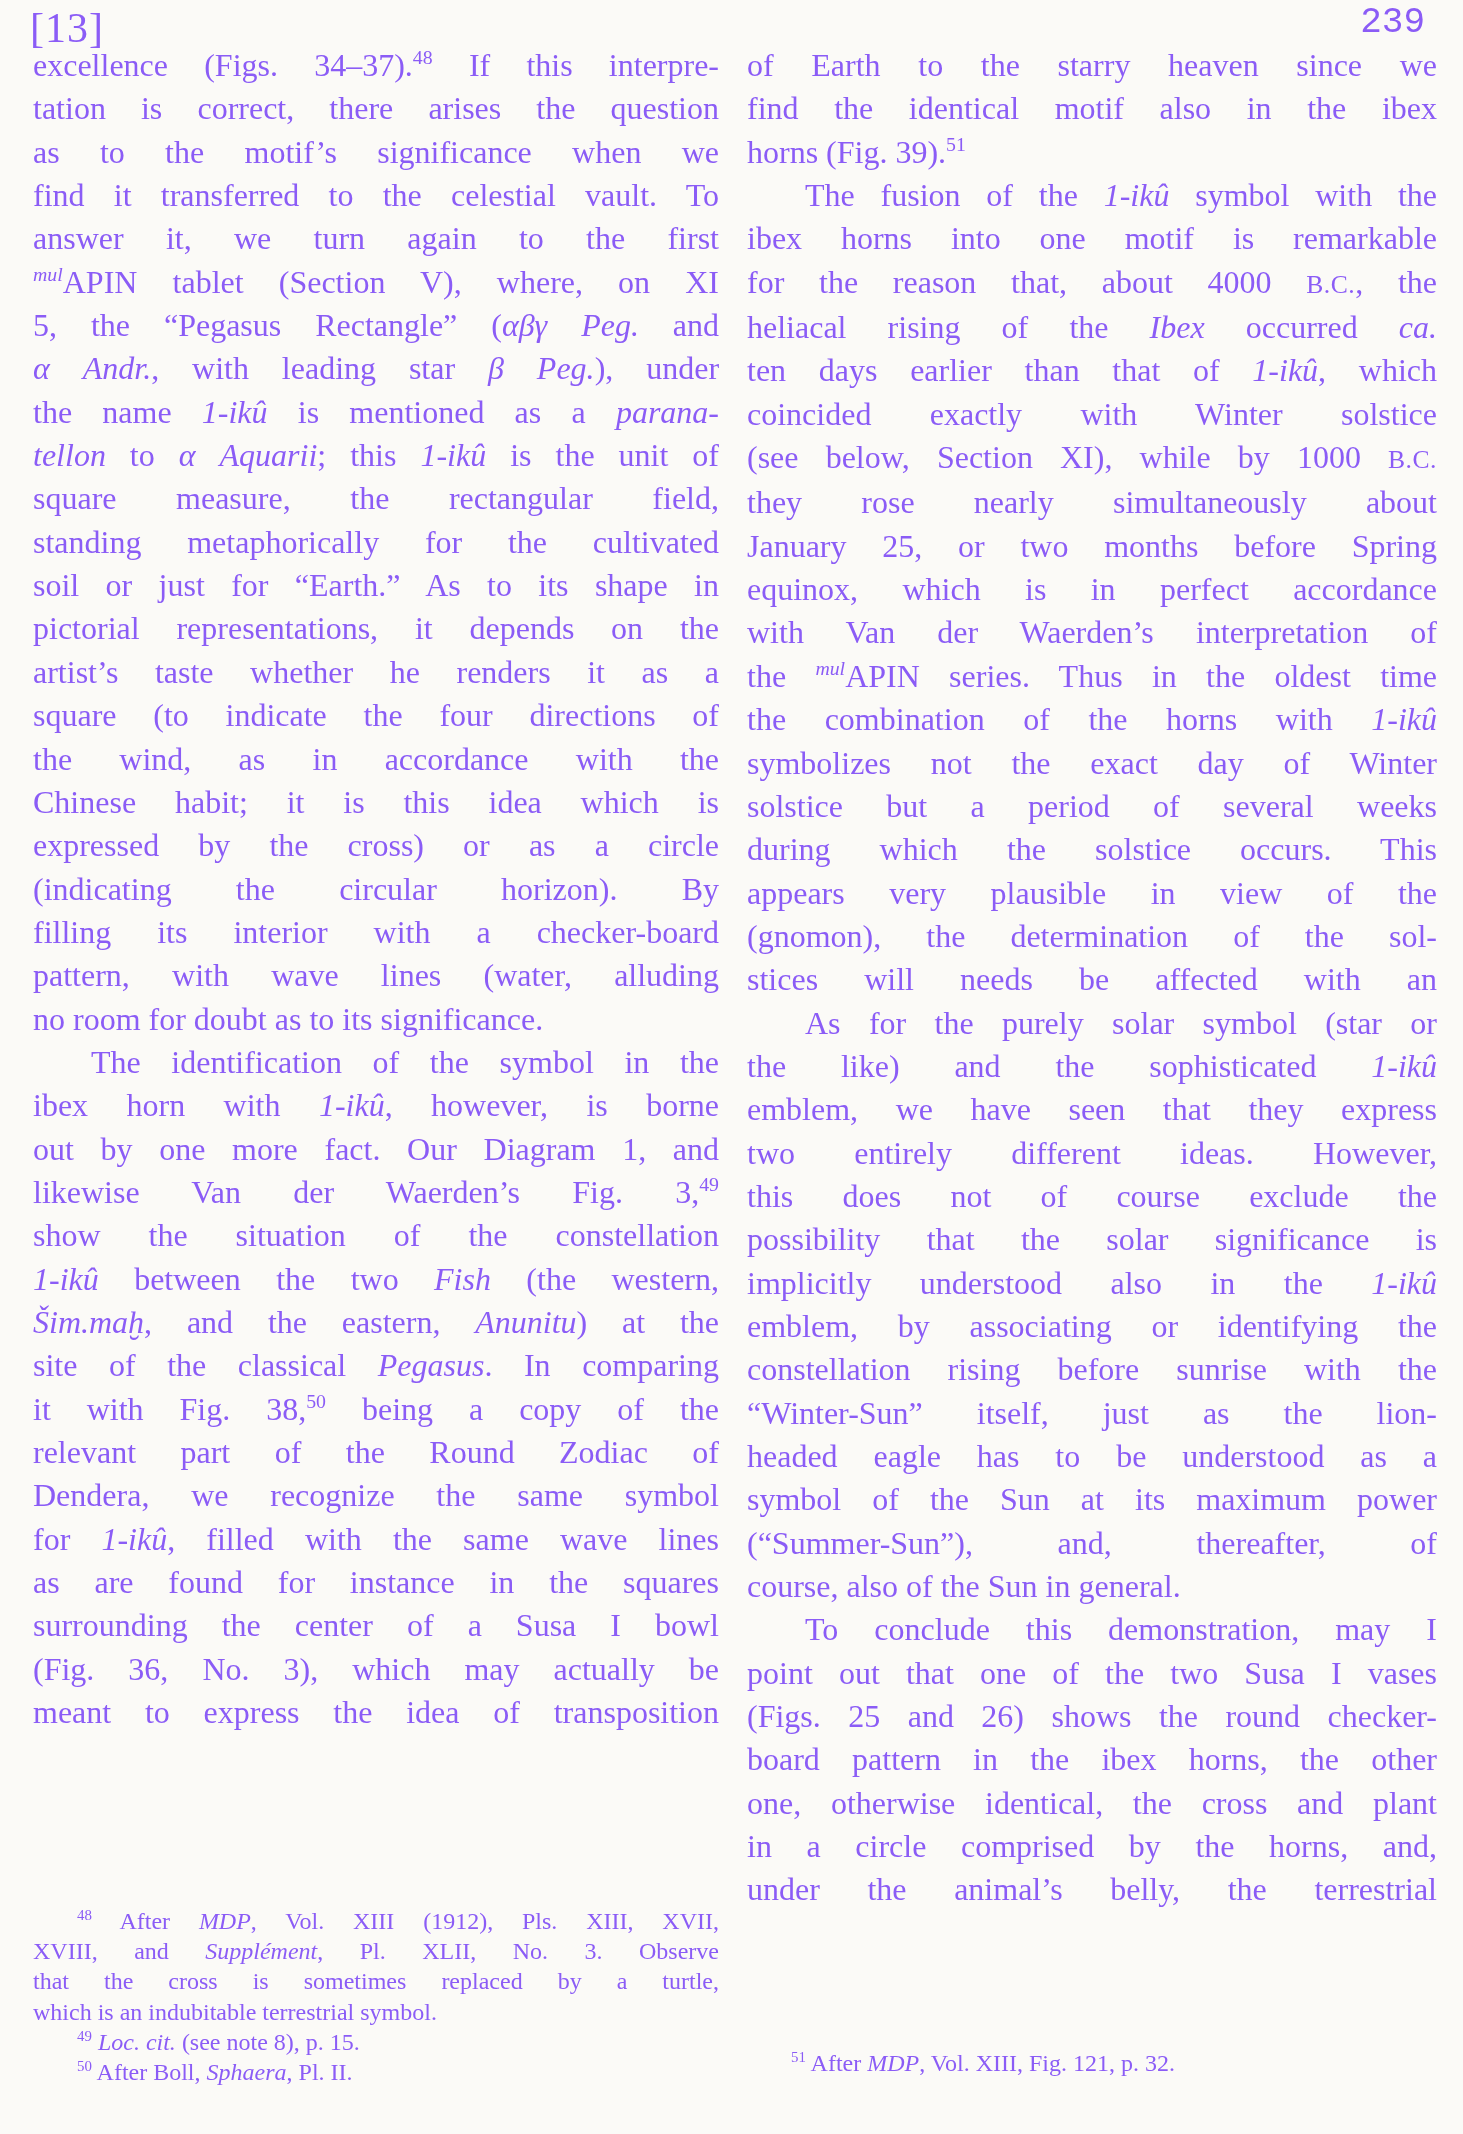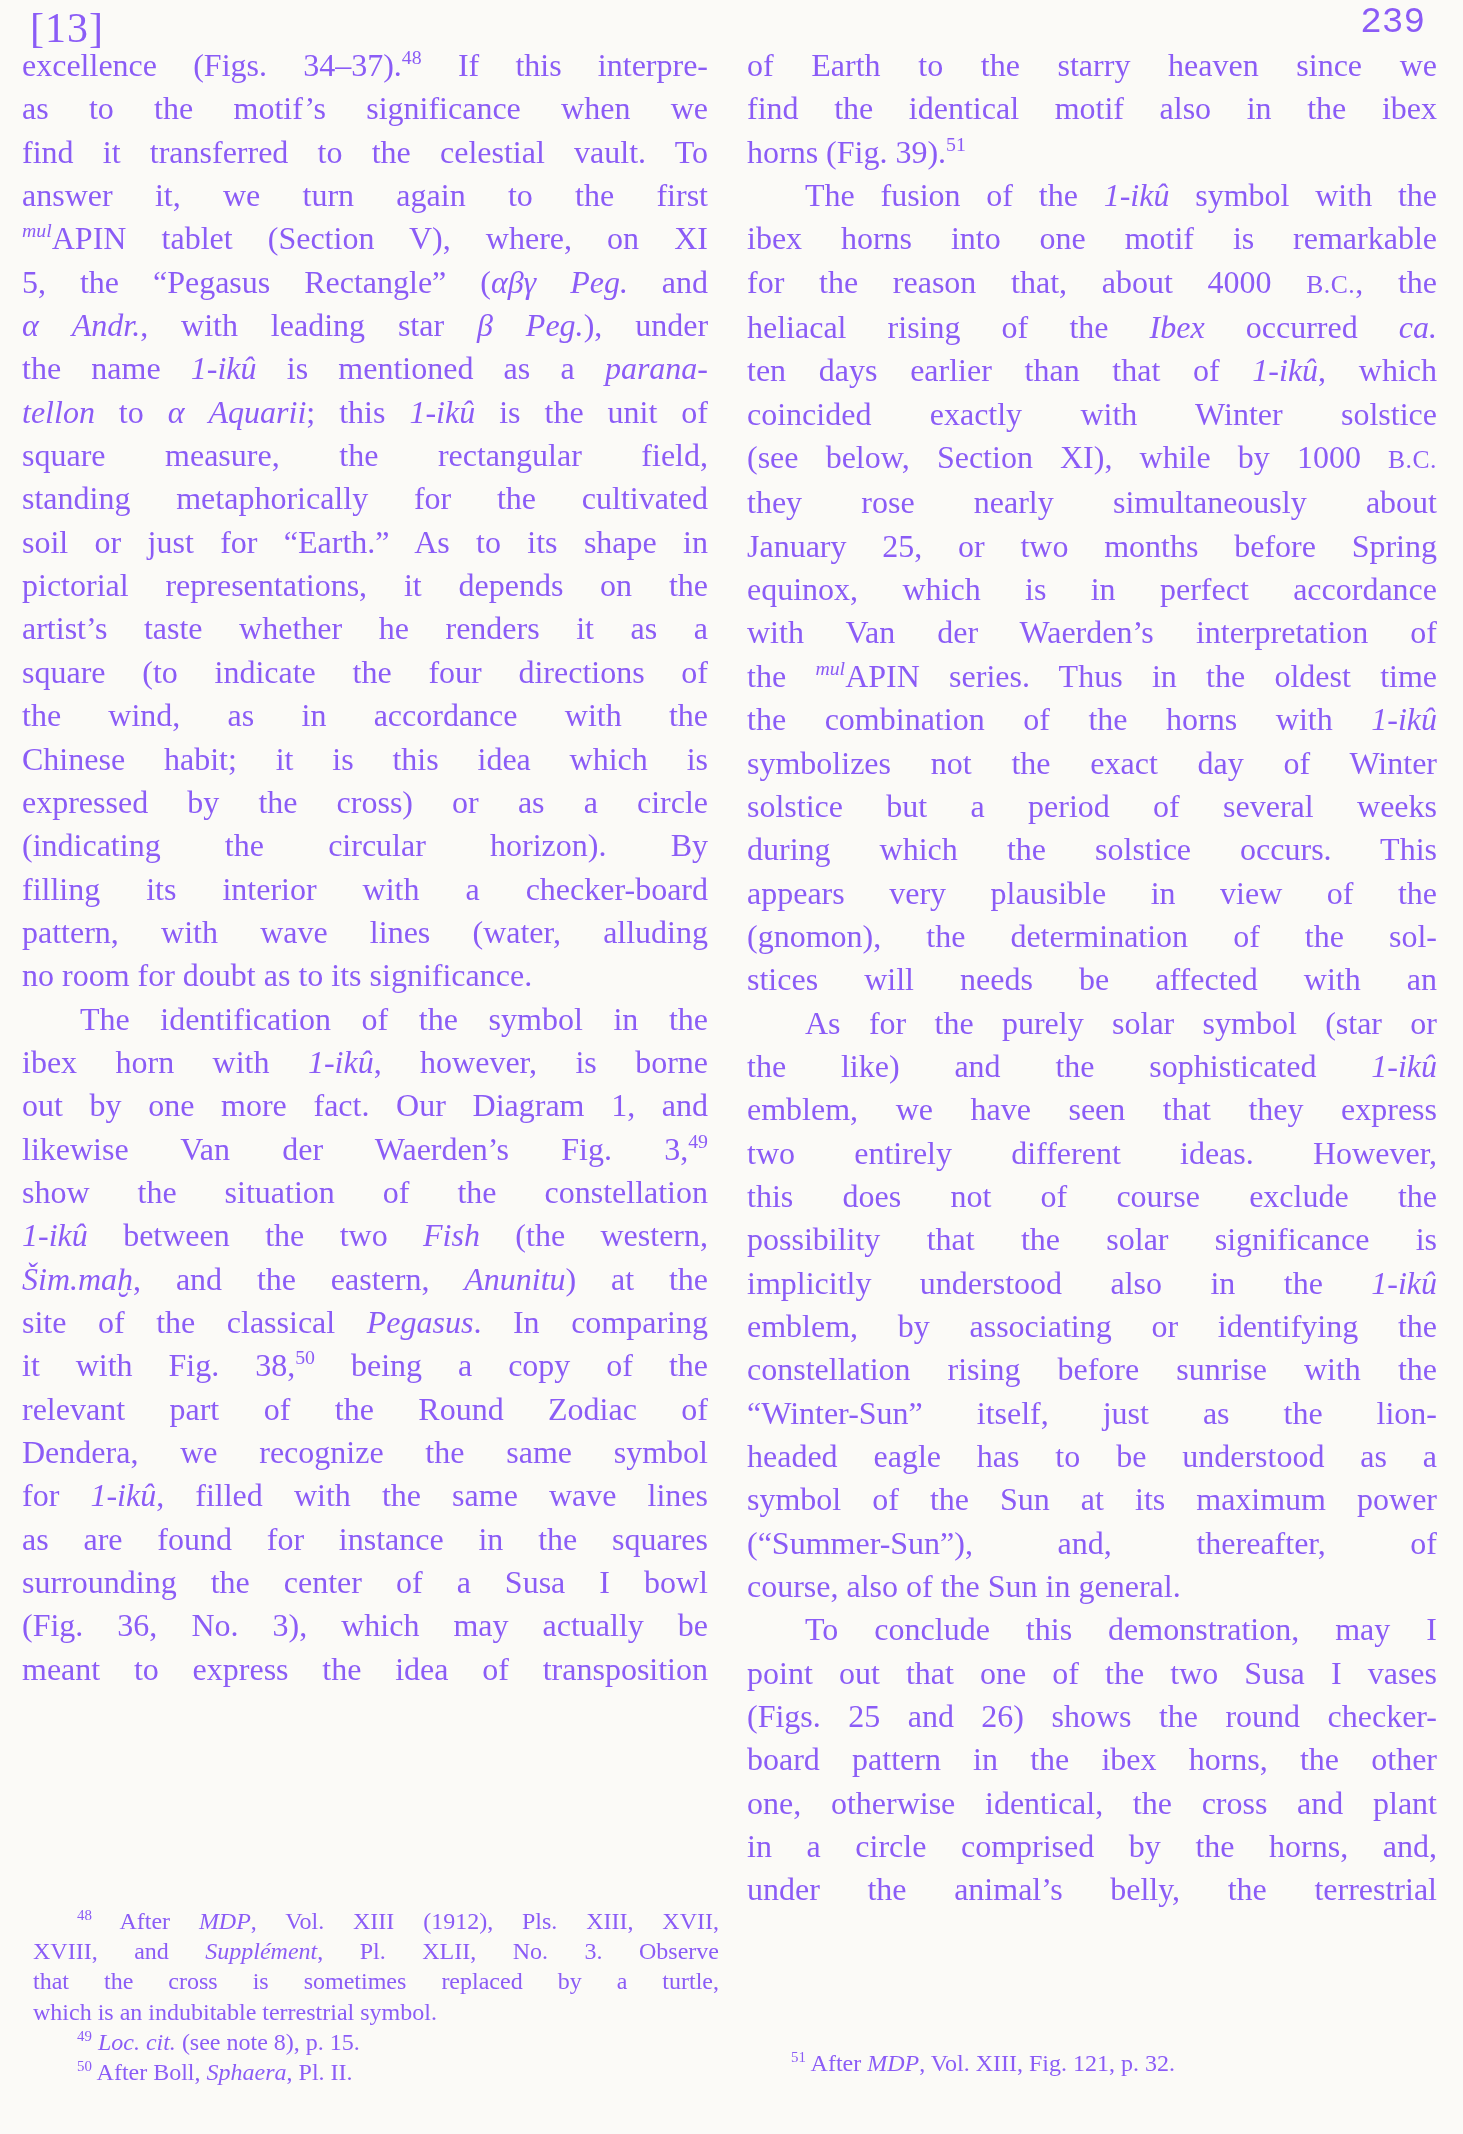--- a/index.html
+++ b/index.html
@@ -6,21 +6,21 @@
   .page {
     position:relative; width:1463px; height:2134px;
     background:#fbfaf7; overflow:hidden;
     font-family:"Liberation Serif","DejaVu Serif",serif;
     color:#8b5cf6;
     -webkit-font-smoothing:antialiased;
   }
   .section-num { position:absolute; left:30px; top:4px; font-size:42px; letter-spacing:1px; }
   .page-num   { position:absolute; right:38px; top:2px; font-size:36px;font-family:Liberation Mono, monospace; }
   .col { position:absolute; top:44px; font-size:32px; line-height:43.35px; }
-  .col-left  { left:22px;  width:686px; }
+  .col-left  { left:33px;  width:686px; }
   .col-right { left:747px; width:690px; }
   .fnotes { position:absolute; font-size:24px; line-height:30.2px; }
   .fnotes-left  { left:33px;  top:1906px; width:686px; }
   .fnotes-right { left:747px; top:2048px; width:690px; }
   .line { text-align:justify; text-align-last:justify; }
   .line.end { text-align-last:left; }
   .col .line.indent { text-indent:58px; }
   .fnotes .line.indent { text-indent:44px; }
   .i   { font-style:italic; }
   .sup { vertical-align:super; font-size:0.62em; line-height:0; }
@@ -28,20 +28,21 @@
   .sc  { font-size:0.8em; letter-spacing:0.5px; }
 </style>
 </head>
 <body>
 
 <div class="page">
   <div class="section-num">[13]</div>
   <div class="page-num">239</div>
   <div class="col col-left">
       <div class="line"><span>excellence (Figs. 34–37).</span><span class="sup">48</span><span> If this interpre-</span></div>
+      <div class="line"><span>tation is correct, there arises the question</span></div>
       <div class="line"><span>as to the motif’s significance when we</span></div>
       <div class="line"><span>find it transferred to the celestial vault. To</span></div>
       <div class="line"><span>answer it, we turn again to the first</span></div>
       <div class="line"><span class="supi">mul</span><span>APIN tablet (Section V), where, on XI</span></div>
       <div class="line"><span>5, the “Pegasus Rectangle” (</span><span class="i">αβγ Peg.</span><span> and</span></div>
       <div class="line"><span class="i">α Andr.</span><span>, with leading star </span><span class="i">β Peg.</span><span>), under</span></div>
       <div class="line"><span>the name </span><span class="i">1-ikû</span><span> is mentioned as a </span><span class="i">parana-</span></div>
       <div class="line"><span class="i">tellon</span><span> to </span><span class="i">α Aquarii</span><span>; this </span><span class="i">1-ikû</span><span> is the unit of</span></div>
       <div class="line"><span>square measure, the rectangular field,</span></div>
       <div class="line"><span>standing metaphorically for the cultivated</span></div>

